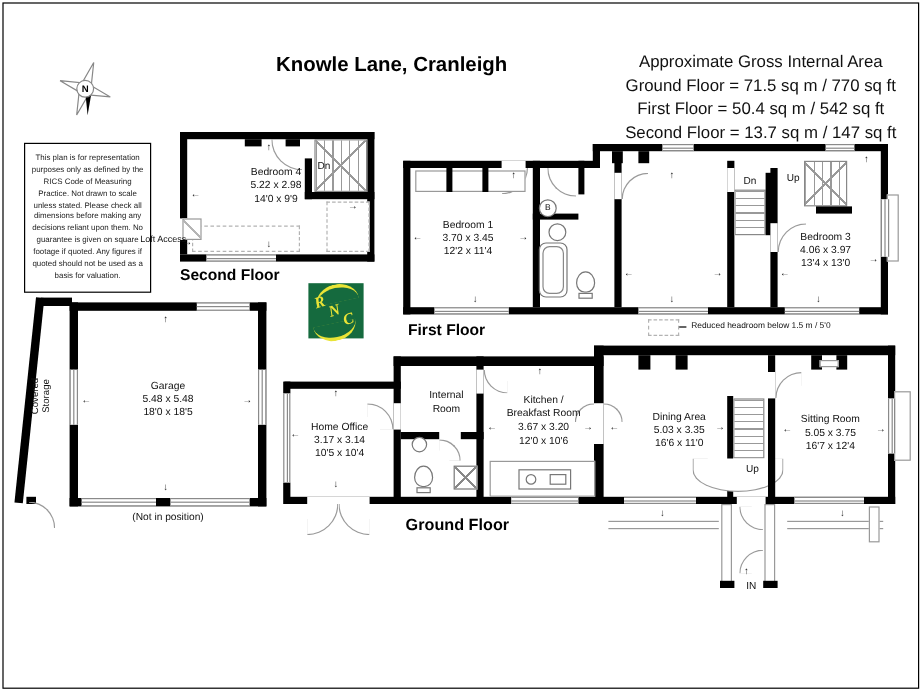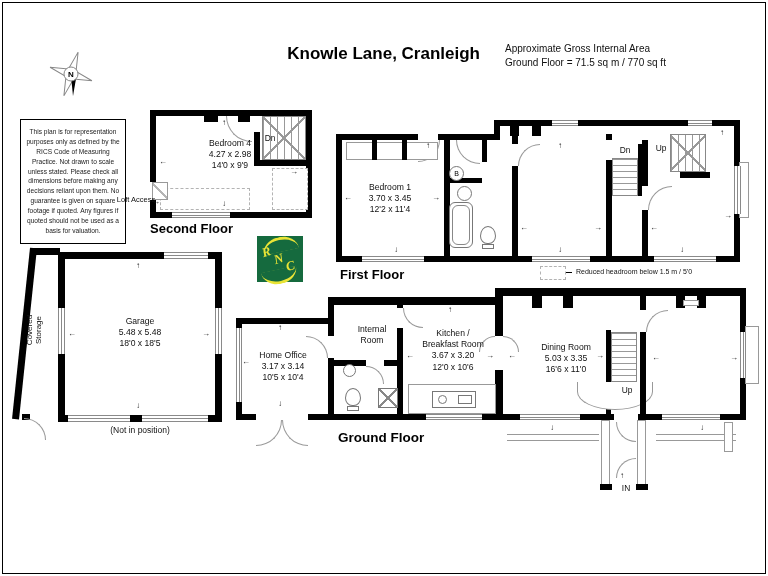--- a/index.html
+++ b/index.html
@@ -40,22 +40,22 @@
   .fx.toilet{border-radius:50% 50% 45% 45%/55% 55% 45% 45%;}
   .fx.shower{background-image:linear-gradient(45deg,transparent 47%,#888 47% 53%,transparent 53%),
              linear-gradient(135deg,transparent 47%,#888 47% 53%,transparent 53%);}
   .lbl{position:absolute;text-align:center;font-size:8.6px;line-height:1.3;color:#111;}
   .lbl div{white-space:nowrap;}
   .flabel{position:absolute;font-weight:700;font-size:13px;color:#000;white-space:nowrap;}
   .ann{position:absolute;font-size:8.4px;color:#111;line-height:1.15;text-align:center;}
   .arrow{position:absolute;font-size:8px;line-height:1;color:#222;}
   .arrow.up::before{content:"↑";} .arrow.dn::before{content:"↓";}
   .arrow.lt::before{content:"←";} .arrow.rt::before{content:"→";}
-  .title{position:absolute;font-weight:700;font-size:17px;text-align:right;}
-  .area{position:absolute;font-size:10px;line-height:1.4;text-align:left;color:#111;}
+  .title{position:absolute;font-weight:700;font-size:17px;text-align:left;}
+  .area{position:absolute;font-size:14px;line-height:1.4;text-align:center;color:#111;}
   .disclaimer{position:absolute;border:1px solid #000;font-size:6.6px;line-height:1.5;
               text-align:center;padding:7px 4px;color:#222;box-sizing:border-box;}
   .vert{transform:rotate(-90deg);transform-origin:center;}
   .logo{position:absolute;width:46px;height:46px;}
   .logo .bgbox{position:absolute;inset:0;}
   .logo .lt1{position:absolute;font-family:"Liberation Serif",serif;font-style:italic;font-weight:700;font-size:13px;}
   .logo .sw{position:absolute;width:36px;height:12px;}
   .legendline{position:absolute;font-size:7px;color:#111;}
 </style>
 </head>
@@ -71,20 +71,22 @@
     <path d="M25 28 L31 25 L27 48 Z" fill="#000"></path>
     <circle cx="25" cy="26" r="7" fill="#fff" stroke="#888"></circle>
     <text x="25" y="29" font-size="8" text-anchor="middle" font-weight="bold">N</text>
   </svg>
 
   <div class="title" style="left:230px;top:44px;width:250px">Knowle Lane, Cranleigh</div>
 
   <div class="area" style="left:505px;top:42px;width:258px">
     <div>Approximate Gross Internal Area</div>
     <div>Ground Floor = 71.5 sq m / 770 sq ft</div>
+    <div>First Floor = 50.4 sq m / 542 sq ft</div>
+    <div>Second Floor = 13.7 sq m / 147 sq ft</div>
   </div>
 
   <div class="disclaimer" style="left:20px;top:119px;width:106px">This plan is for representation purposes only as defined by the RICS Code of Measuring Practice. Not drawn to scale unless stated. Please check all dimensions before making any decisions reliant upon them. No guarantee is given on square footage if quoted. Any figures if quoted should not be used as a basis for valuation.</div>
 
   <div class="plan" style="left:150px;top:110px;width:162px;height:108px">
     <div class="w" style="left:0;top:0;width:162px;height:6px"></div>
     <div class="w" style="left:54px;top:6px;width:14px;height:6px"></div>
     <div class="w" style="left:88px;top:6px;width:12px;height:6px"></div>
     <div class="w" style="left:0;top:0;width:6px;height:102px"></div>
     <div class="gap" style="left:0;top:72px;width:6px;height:18px"></div>
@@ -94,21 +96,21 @@
     <div class="w" style="left:104px;top:50px;width:58px;height:6px"></div>
     <div class="w" style="left:104px;top:22px;width:6px;height:34px"></div>
     <div class="winder" style="left:112px;top:6px;width:44px;height:44px"></div>
     <div class="door bl" style="left:76px;top:6px;width:26px;height:26px"></div>
     <div class="dashedbox" style="left:10px;top:78px;width:88px;height:20px"></div>
     <div class="dashedbox" style="left:122px;top:58px;width:34px;height:40px"></div>
     <div class="hatch" style="left:2px;top:72px;width:16px;height:18px"></div>
     <div class="ann" style="left:110px;top:24px;width:20px">Dn</div>
     <div class="lbl" style="left:22px;top:28px;width:116px">
       <div>Bedroom 4</div>
-      <div>4.27 x 2.98</div>
+      <div>5.22 x 2.98</div>
       <div>14'0 x 9'9</div>
     </div>
     <span class="arrow up" style="left:72px;top:9px"></span>
     <span class="arrow dn" style="left:72px;top:90px"></span>
     <span class="arrow lt" style="left:9px;top:48px"></span>
     <span class="arrow rt" style="left:140px;top:58px"></span>
   </div>
   <div class="ann" style="left:114px;top:196px;width:44px;font-size:7.5px">Loft Access</div>
   <span class="arrow rt" style="left:152px;top:198px"></span>
   <div class="flabel" style="left:150px;top:221px">Second Floor</div>
@@ -163,20 +165,25 @@
     <div class="fx round" style="left:121px;top:66px;width:15px;height:15px"></div>
     <div class="fx tub" style="left:113px;top:82px;width:24px;height:46px"></div>
     <div class="fx toilet" style="left:144px;top:106px;width:16px;height:18px"></div>
     <div class="fx" style="left:146px;top:124px;width:12px;height:5px"></div>
     <div class="ann" style="left:278px;top:26px;width:22px">Dn</div>
     <div class="ann" style="left:316px;top:24px;width:18px">Up</div>
     <div class="lbl" style="left:4px;top:62px;width:100px">
       <div>Bedroom 1</div>
       <div>3.70 x 3.45</div>
       <div>12'2 x 11'4</div>
+    </div>
+    <div class="lbl" style="left:308px;top:72px;width:88px">
+      <div>Bedroom 3</div>
+      <div>4.06 x 3.97</div>
+      <div>13'4 x 13'0</div>
     </div>
     <span class="arrow lt" style="left:8px;top:74px"></span>
     <span class="arrow rt" style="left:96px;top:74px"></span>
     <span class="arrow up" style="left:90px;top:22px"></span>
     <span class="arrow dn" style="left:58px;top:126px"></span>
     <span class="arrow lt" style="left:184px;top:104px"></span>
     <span class="arrow rt" style="left:258px;top:104px"></span>
     <span class="arrow up" style="left:222px;top:22px"></span>
     <span class="arrow dn" style="left:222px;top:126px"></span>
     <span class="arrow up" style="left:384px;top:9px"></span>
@@ -290,23 +297,28 @@
       <div>Internal</div>
       <div>Room</div>
     </div>
     <div class="lbl" style="left:176px;top:40px;width:90px">
       <div>Kitchen /</div>
       <div>Breakfast Room</div>
       <div>3.67 x 3.20</div>
       <div>12'0 x 10'6</div>
     </div>
     <div class="lbl" style="left:288px;top:54px;width:92px">
-      <div>Dining Room</div>
+      <div>Dining Area</div>
       <div>5.03 x 3.35</div>
       <div>16'6 x 11'0</div>
+    </div>
+    <div class="lbl" style="left:416px;top:56px;width:88px">
+      <div>Sitting Room</div>
+      <div>5.05 x 3.75</div>
+      <div>16'7 x 12'4</div>
     </div>
     <span class="arrow lt" style="left:10px;top:70px"></span>
     <span class="arrow up" style="left:46px;top:36px"></span>
     <span class="arrow dn" style="left:46px;top:112px"></span>
     <span class="arrow up" style="left:216px;top:18px"></span>
     <span class="arrow lt" style="left:174px;top:64px"></span>
     <span class="arrow rt" style="left:254px;top:64px"></span>
     <span class="arrow lt" style="left:276px;top:64px"></span>
     <span class="arrow rt" style="left:364px;top:64px"></span>
     <span class="arrow lt" style="left:420px;top:66px"></span>

